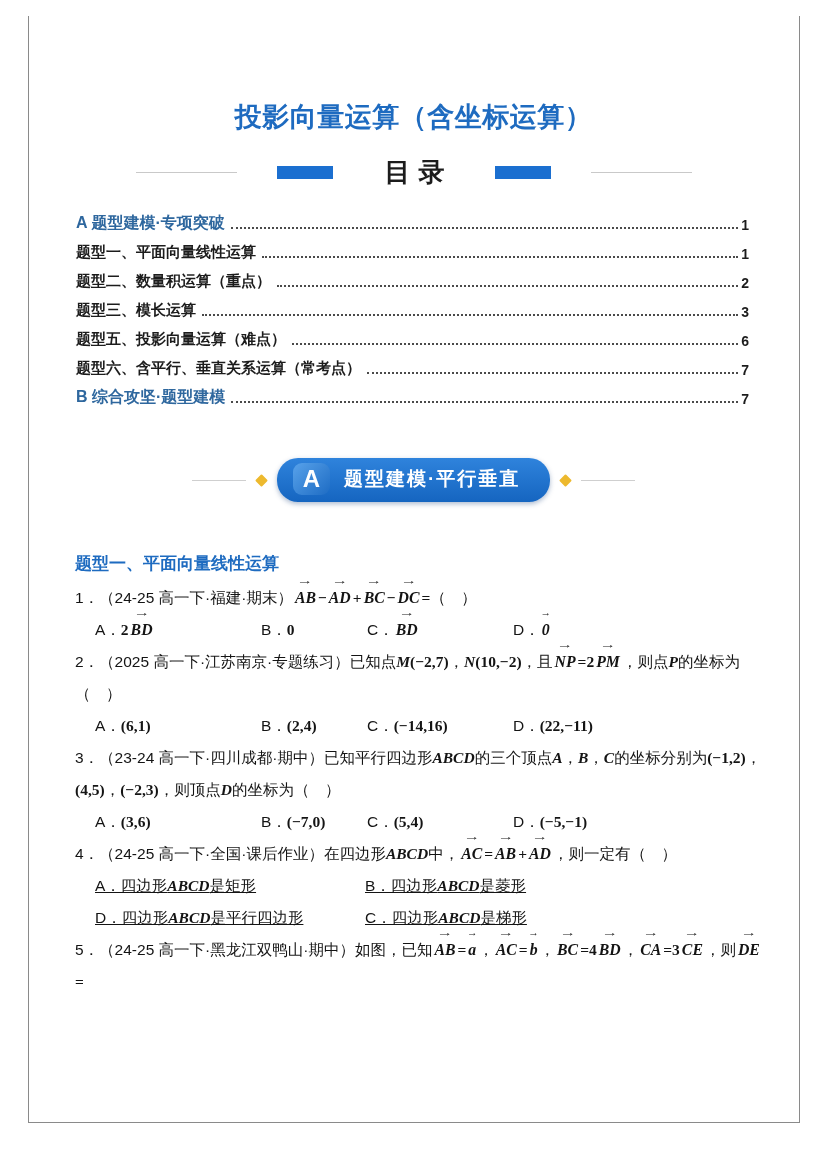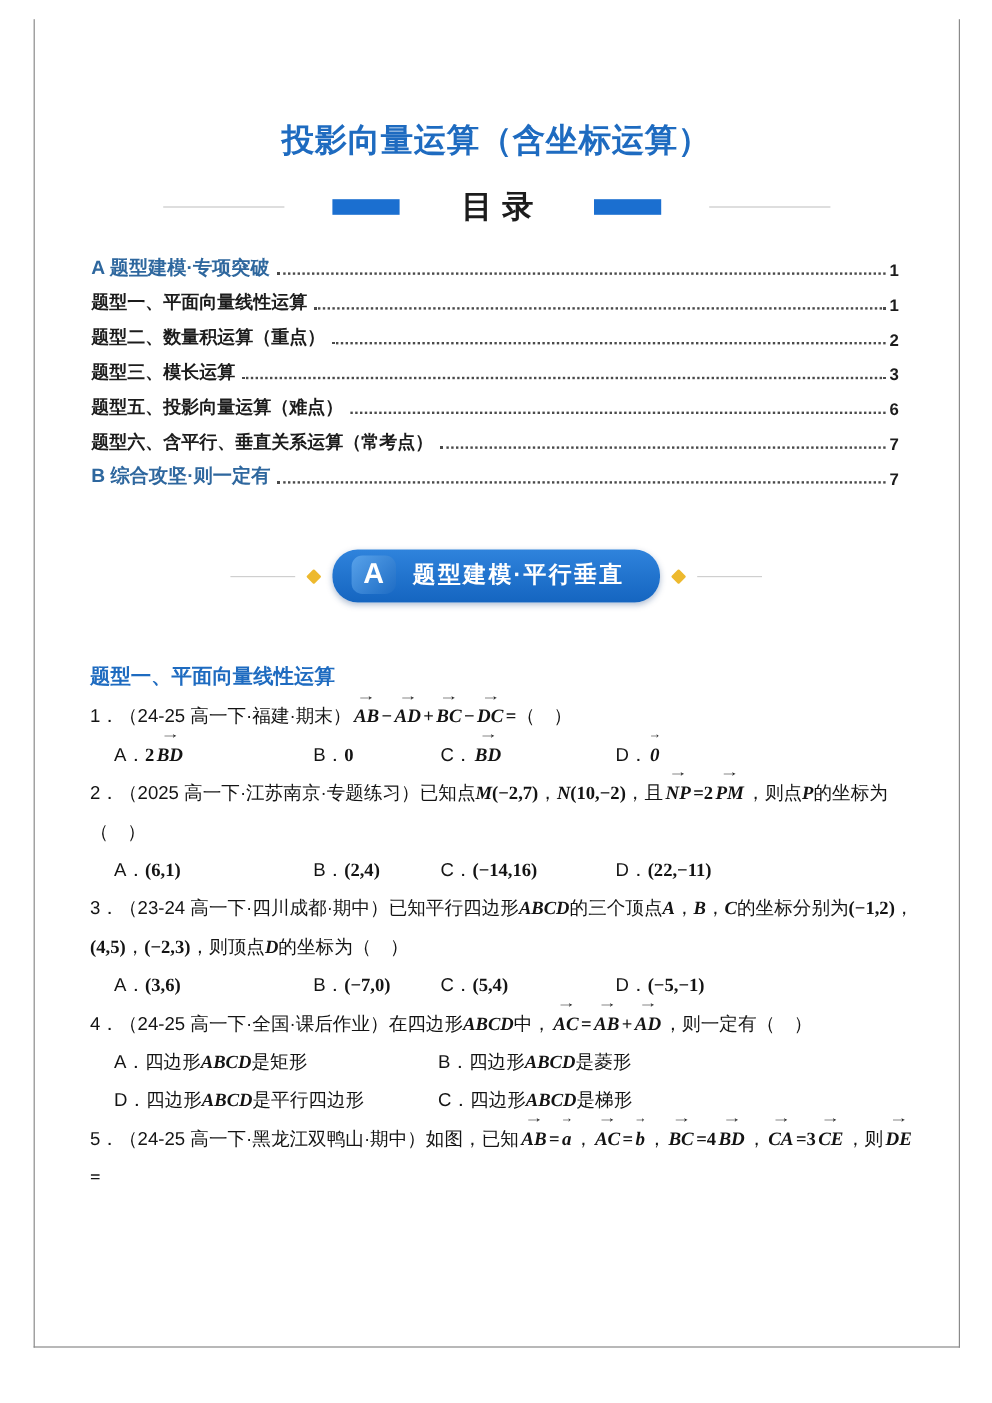--- a/index.html
+++ b/index.html
@@ -49,21 +49,21 @@
     font-size:24px;font-weight:700;color:#fff;line-height:30px;
     background:linear-gradient(135deg,#58a2ea,#1e6cc4);padding:1px 10px;border-radius:9px;
   }
   .badge-text{font-size:19px;font-weight:700;color:#fff;letter-spacing:2px;}
   
   .sec-heading{margin:50px 0 0 15px;font-size:17px;font-weight:700;color:var(--title-blue);line-height:24px;}
   
   #questions{padding:6px 4px 0 15px;}
   .qline,.opt{font-size:15.5px;line-height:32px;color:#141414;}
   .opts4{display:grid;grid-template-columns:166px 106px 146px auto;padding-left:20px;}
-  .opts2{display:grid;grid-template-columns:270px auto;padding-left:20px;}
+  .opts2{display:grid;grid-template-columns:270px auto;padding-left:20px;text-decoration:underline;}
   
   .mrun{font-family:"Liberation Serif",serif;font-weight:700;font-style:normal;}
   .mrun i{font-style:italic;}
   .vec{position:relative;display:inline-block;padding:0 2px;font-family:"Liberation Serif",serif;}
   .vec .arr{
     position:absolute;left:50%;top:-0.60em;transform:translateX(-50%);
     font-size:0.68em;font-weight:400;font-style:normal;color:#111;line-height:1;white-space:nowrap;
   }
   .vec .vb{font-weight:700;font-style:italic;font-size:1.02em;}
 </style>
@@ -111,21 +111,21 @@
           <span class="toc-label">题型五、投影向量运算（难点）</span>
           <span class="toc-leader"></span>
           <span class="toc-page">6</span>
         </div>
         <div class="toc-row item">
           <span class="toc-label">题型六、含平行、垂直关系运算（常考点）</span>
           <span class="toc-leader"></span>
           <span class="toc-page">7</span>
         </div>
         <div class="toc-row part">
-          <span class="toc-label">B 综合攻坚·则一定有</span>
+          <span class="toc-label">B 综合攻坚·题型建模</span>
           <span class="toc-leader"></span>
           <span class="toc-page">7</span>
         </div>
       </div>
 
     <div class="badge-row">
       <span class="deco-line"></span>
       <span class="diamond"></span>
       <div class="badge">
         <span class="badge-letter">A</span>

